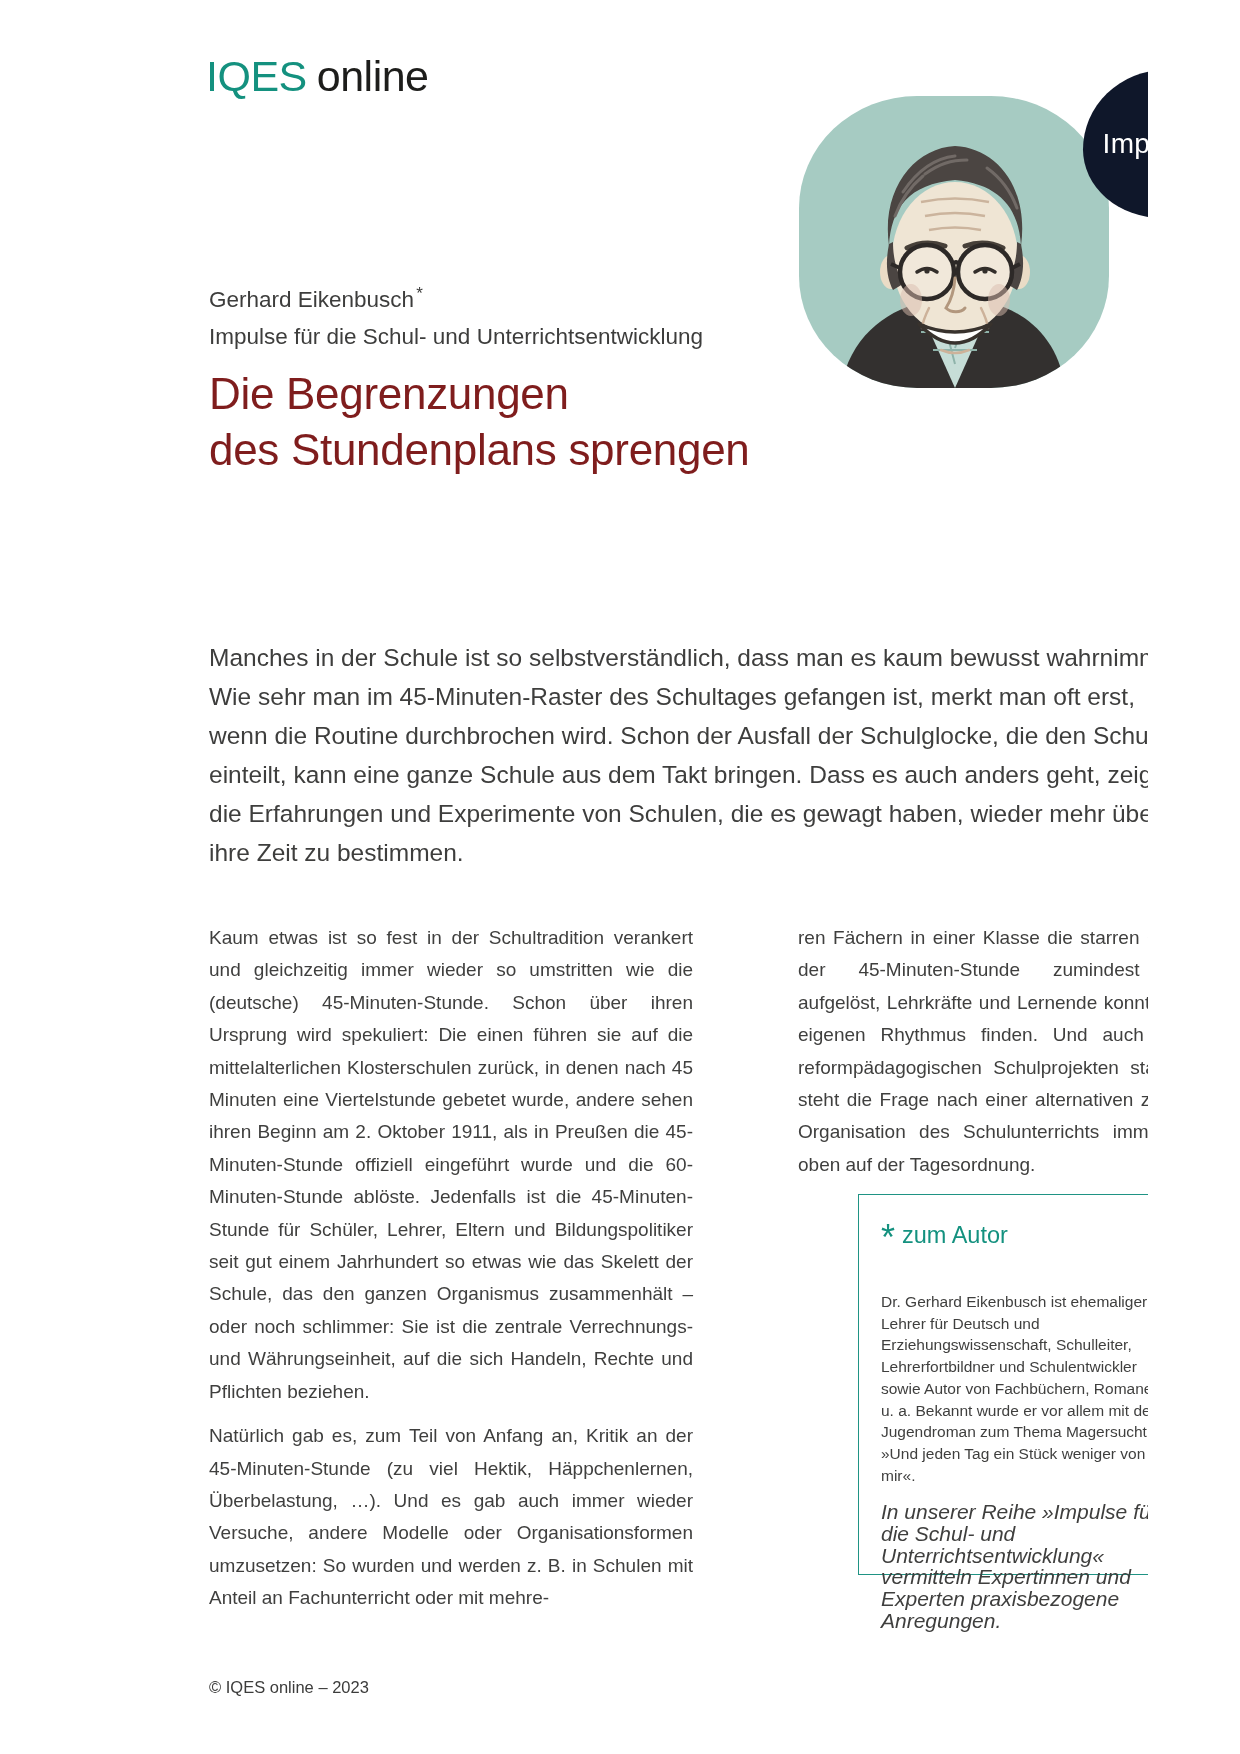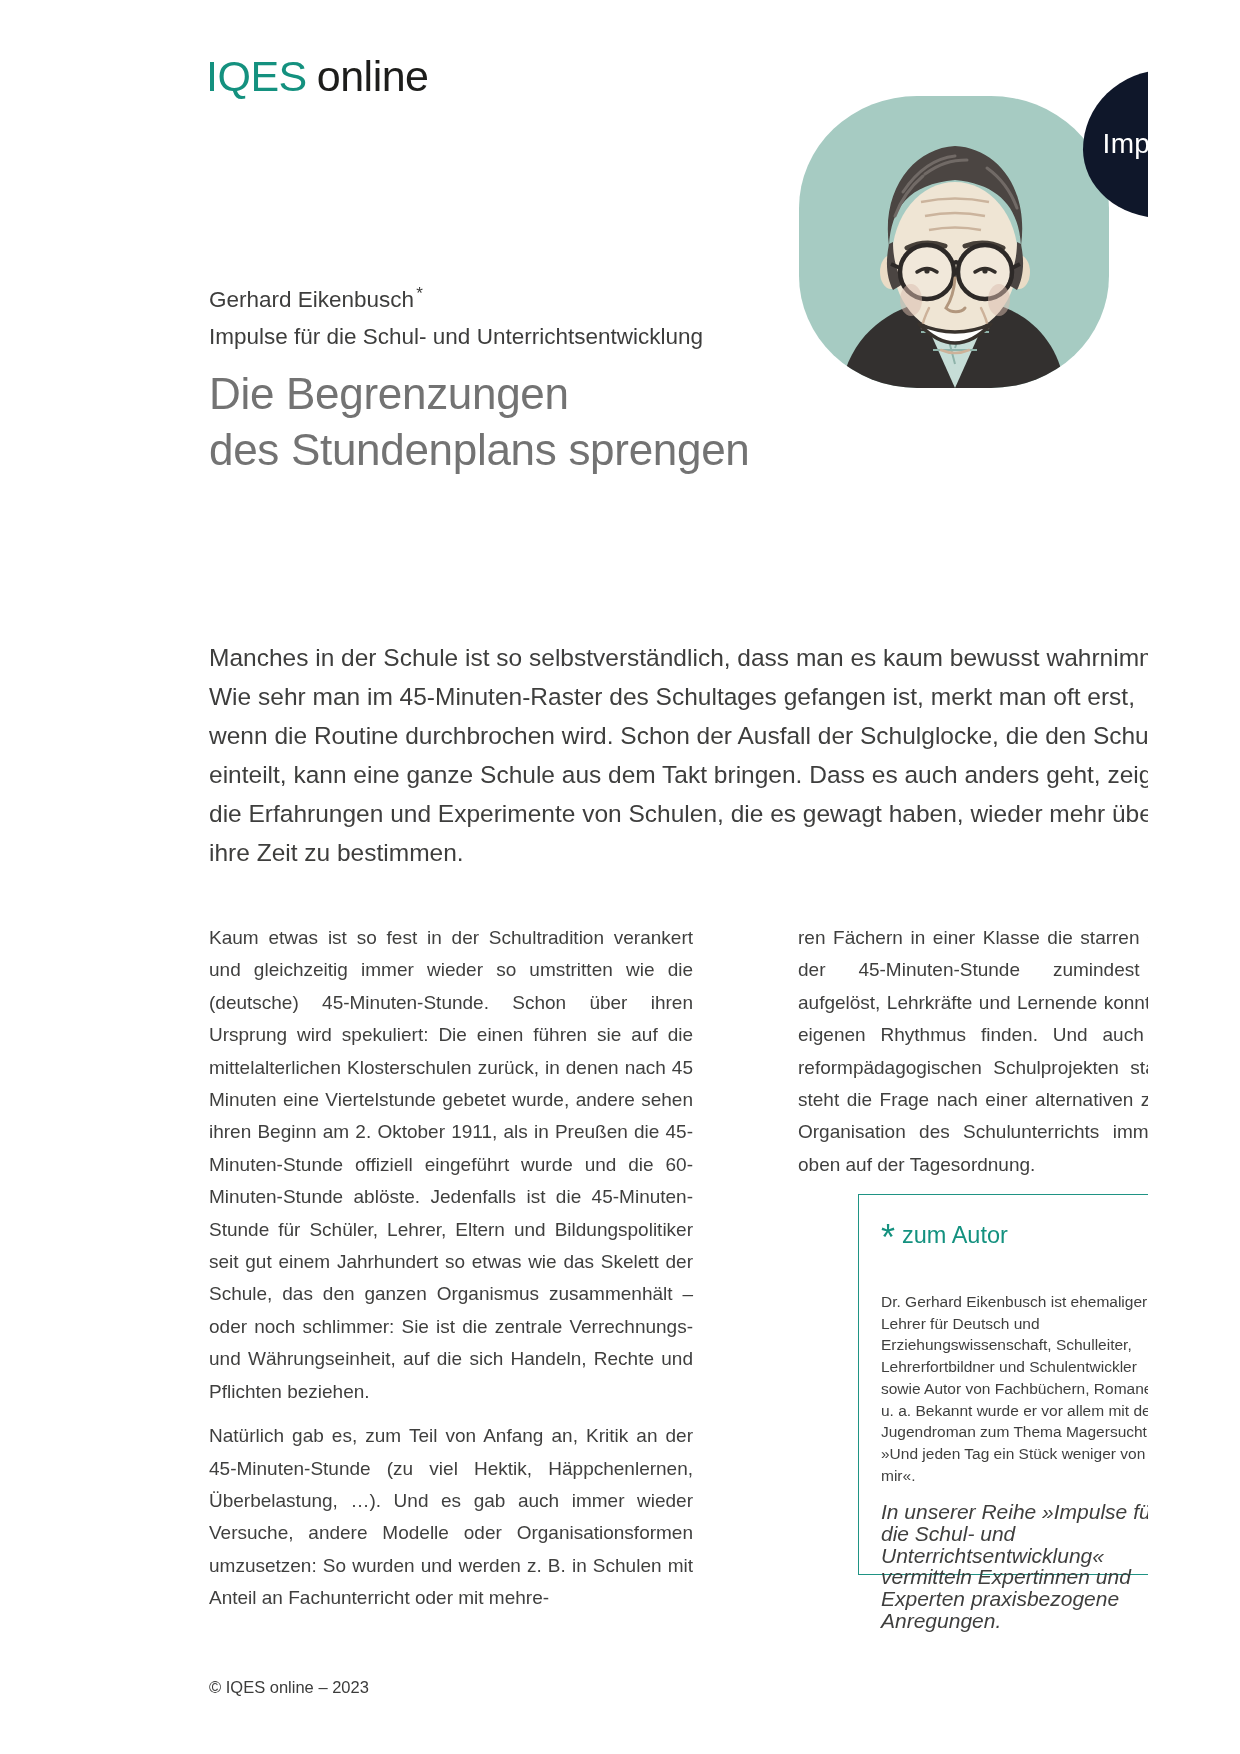--- a/index.html
+++ b/index.html
@@ -23,21 +23,21 @@
     display:flex; align-items:center; justify-content:center; z-index:3;
   }
   .badge-label { font-size:28px; letter-spacing:0.3px; }
   .badge-number { font-size:66px; line-height:1; margin-left:2px; position:relative; top:5px; }
 
   
   .author-lines { position:absolute; left:117px; top:275px; font-size:22.5px; line-height:37px; color:#3d3d3c; }
   .author-ast { font-size:17px; vertical-align:8px; margin-left:2px; }
   .title {
     position:absolute; left:117px; top:366px; font-size:44px; line-height:56px;
-    font-weight:400; color:#737373; letter-spacing:-0.3px;
+    font-weight:400; color:#7f1d1d; letter-spacing:-0.3px;
   }
 
   .lead {
     position:absolute; left:117px; top:638px; width:985px;
     font-size:24.5px; line-height:39px; color:#3e3e3d;
   }
 
   
   .columns { position:absolute; left:117px; top:922px; width:985px; display:flex; gap:105px; }
   .col { font-size:19px; line-height:32.4px; color:#3f3f3e; text-align:justify;

